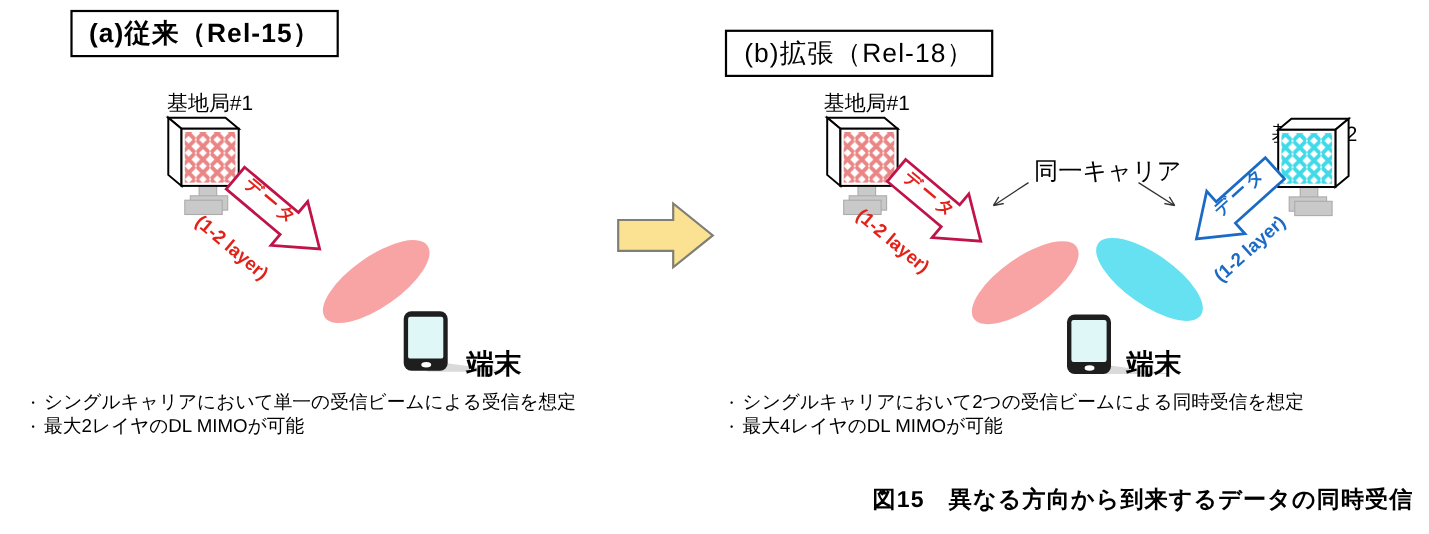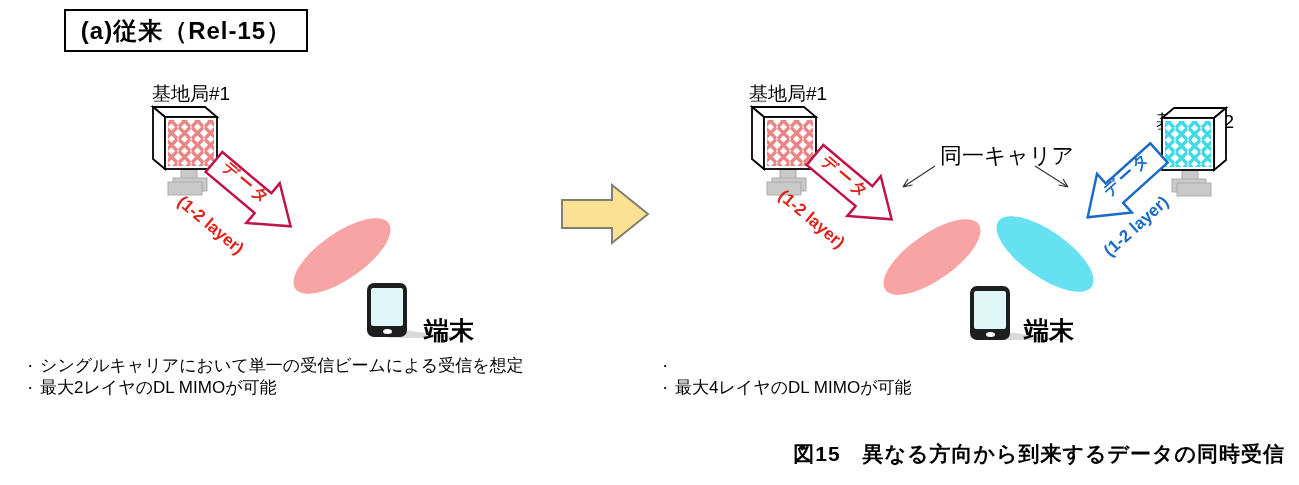--- a/index.html
+++ b/index.html
@@ -89,20 +89,23 @@
     <div class="bullet-row">
       <span class="bullet-dot">・</span>
       <span>最大2レイヤのDL MIMOが可能</span>
     </div>
   </div>
 
   <svg class="abs" style="left:560px;top:183px;" width="92" height="64" viewBox="0 0 92 64">
     <polygon points="2,17 52,17 52,2 88,31 52,60 52,45 2,45" fill="#FBE192" stroke="#7F7F75" stroke-width="2"></polygon>
   </svg>
 
+  <div class="abs title-box" style="left:659px;top:27px;">
+    <span>(b)拡張（Rel-18）</span>
+  </div>
 
   <div class="abs bs-label" style="left:733px;top:81px;">基地局#1</div>
 
   <svg class="abs" style="left:738px;top:103px;" width="92" height="96" viewBox="0 0 92 96">
     <polygon points="26,14 14,4 66,4 78,14" fill="#fff" stroke="#000" stroke-width="1.8"></polygon>
     <polygon points="26,14 14,4 14,56 26,66" fill="#fff" stroke="#000" stroke-width="1.8"></polygon>
     <rect x="42" y="66" width="16" height="10" fill="#C9C9C9" stroke="#ABABAB"></rect>
     <rect x="34" y="75" width="34" height="13" fill="#C9C9C9" stroke="#ABABAB"></rect>
     <rect x="29" y="79" width="34" height="13" fill="#C9C9C9" stroke="#ABABAB"></rect>
     <rect x="26" y="14" width="52" height="52" fill="#fff" stroke="#000" stroke-width="1.8"></rect>
@@ -152,20 +155,21 @@
     <g transform="translate(83,13) rotate(138)">
       <polygon points="0,-13 60,-13 60,-26 96,0 60,26 60,13 0,13" fill="#fff" stroke="#1B6BC6" stroke-width="2.5"></polygon>
     </g>
   </svg>
   <div class="abs arrow-text-blue" style="left:1099px;top:186px;transform:rotate(-42deg);">データ</div>
   <div class="abs arrow-sub-blue" style="left:1100px;top:246px;transform:rotate(-42deg);">(1-2 layer)</div>
 
   <div class="abs bullets" style="left:655px;top:355px;width:640px;">
     <div class="bullet-row">
       <span class="bullet-dot">・</span>
+      <span>シングルキャリアにおいて2つの受信ビームによる同時受信を想定</span>
     </div>
     <div class="bullet-row">
       <span class="bullet-dot">・</span>
       <span>最大4レイヤのDL MIMOが可能</span>
     </div>
   </div>
 
   <div class="abs caption">図15　異なる方向から到来するデータの同時受信</div>
 
 </div>

